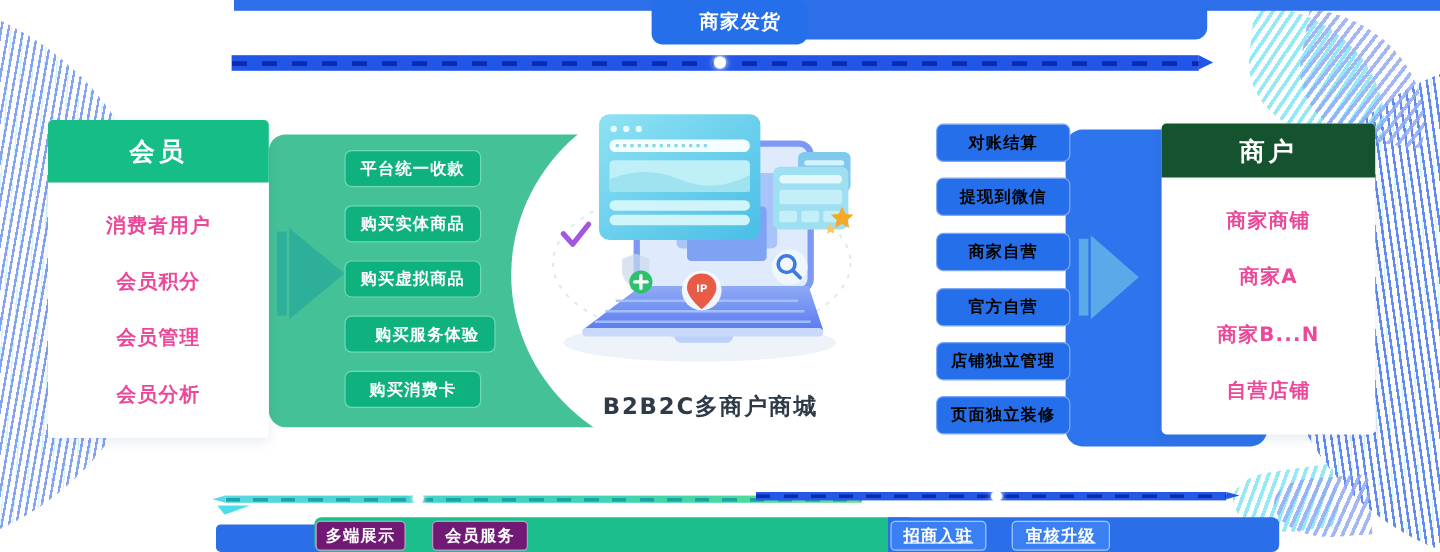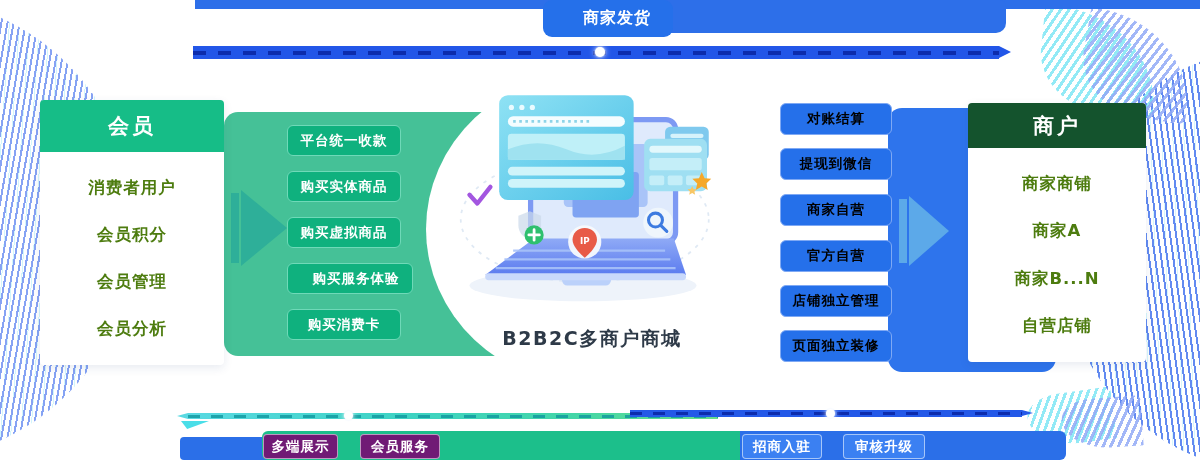--- a/index.html
+++ b/index.html
@@ -53,35 +53,35 @@
   .tri-cyan{left:181px;top:421px;width:10px;height:8px;background:#4ADEE8;
     clip-path:polygon(0 0,100% 0,22% 100%);z-index:3;}
 
   
   .bb-blue-left{left:180px;top:437px;width:82px;height:23px;background:#2B6FE8;border-radius:4px 0 0 4px;z-index:2;}
   .bb-green{left:262px;top:431px;width:478px;height:29px;background:#1CBF8B;border-radius:6px 0 0 6px;z-index:3;}
   .bb-blue-right{left:740px;top:431px;width:308px;height:29px;background:#2B6FE8;border-radius:0 6px 6px 0;z-index:3;}
   .pill{position:absolute;z-index:4;display:flex;align-items:center;justify-content:center;
     color:#fff;font-size:13.5px;font-weight:600;border-radius:4px;cursor:pointer;letter-spacing:1px;}
   .pill-green{background:#701a75;border:1px solid rgba(255,255,255,.55);}
-  .pill-blue{background:#3B80F2;border:1px solid rgba(255,255,255,.55);}
+  .pill-blue{background:#3B80F2;border:1px solid rgba(255,255,255,.55);text-decoration:underline;}
 
   
   .panel-green{left:224px;top:112px;width:274px;height:244px;background:#45C197;border-radius:14px;z-index:1;}
   .panel-blue{left:888px;top:108px;width:150px;height:264px;background:#2E74EC;border-radius:14px;z-index:1;}
   .card{position:absolute;background:#fff;z-index:3;border-radius:4px;box-shadow:0 3px 10px rgba(30,60,120,.10);}
   .card-member{left:40px;top:100px;width:184px;height:265px;}
   .card-merchant{left:968px;top:103px;width:178px;height:259px;}
   .card-header{display:flex;align-items:center;justify-content:center;color:#fff;font-weight:700;
     font-size:21px;letter-spacing:3px;border-radius:4px 4px 0 0;}
   .member-header{height:52px;background:#16BD87;}
   .merchant-header{height:45px;background:#14532d;}
   .card-body{display:flex;flex-direction:column;justify-content:space-evenly;height:calc(100% - 52px);}
   .card-merchant .card-body{height:calc(100% - 45px);}
-  .card-item{text-align:center;font-size:16.5px;font-weight:600;color:#4d7c0f;letter-spacing:1px;}
+  .card-item{text-align:center;font-size:16.5px;font-weight:600;color:#ec4899;letter-spacing:1px;}
 
   
   .gbtn{position:absolute;left:287px;width:112px;height:29px;background:#0FB17E;border:1px solid #6FD9B8;
     border-radius:6px;z-index:4;display:flex;align-items:center;justify-content:center;
     color:#fff;font-size:13.5px;font-weight:600;cursor:pointer;letter-spacing:1px;}
   .bbtn{position:absolute;left:780px;width:110px;height:30px;background:#2570EA;border:1px solid #7FA9F4;
     border-radius:6px;z-index:4;display:flex;align-items:center;justify-content:center;
     color:#000000;font-size:13.5px;font-weight:600;cursor:pointer;letter-spacing:1px;}
 
   

